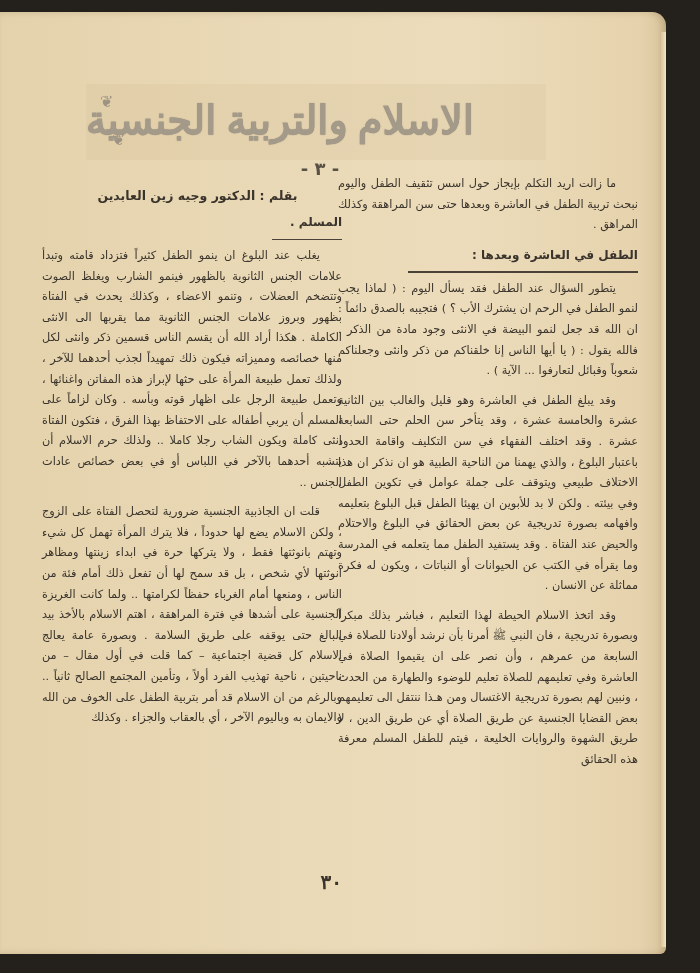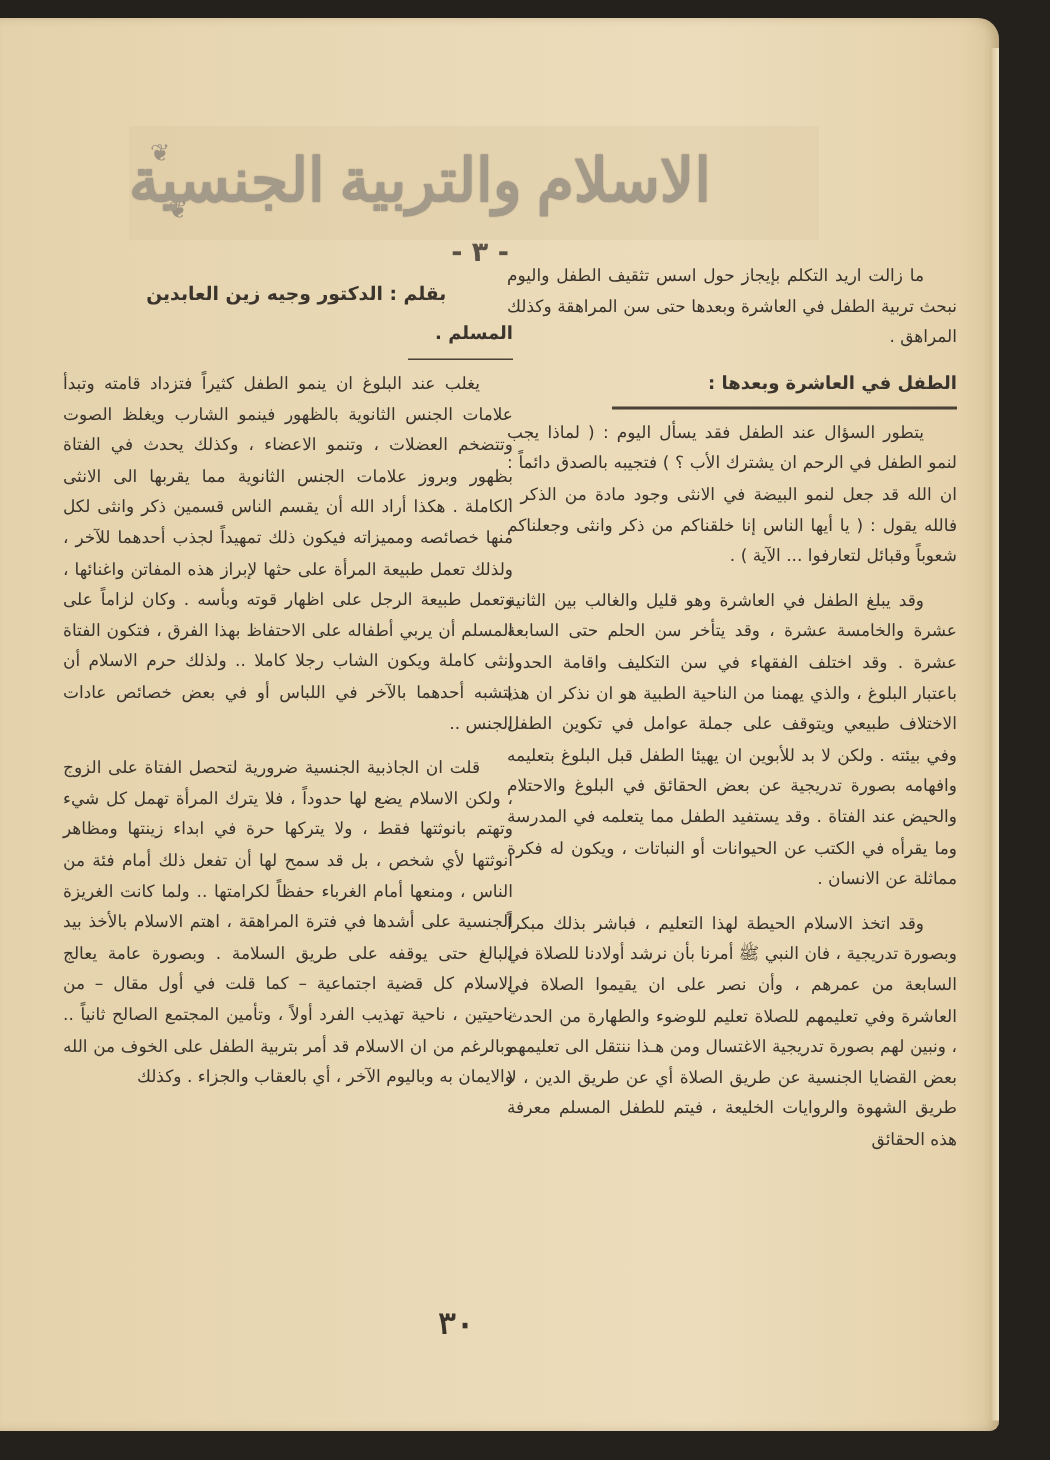--- a/index.html
+++ b/index.html
@@ -44,22 +44,22 @@
     position:absolute; left:70px; top:176px; width:255px; direction:rtl; text-align:center;
     font-family:"DejaVu Sans", sans-serif; font-size:12.5px; font-weight:bold; color:#3a342c;
   }
   .heading {
     display:inline-block; font-weight:bold; font-size:12px; padding-bottom:2px; margin-bottom:4px;
   }
   .heading-rule { height:1.5px; background:#4a4236; margin:0 0 6px 0; }
   .rule-right { width:230px; }
   .rule-left { width:70px; }
   .page-num {
-    position:absolute; left:292px; top:858px; width:50px; text-align:left;
-    font-family:Liberation Mono, monospace; font-size:20px; font-weight:bold; color:#3a342c;
+    position:absolute; left:292px; top:858px; width:50px; text-align:right;
+    font-family:Liberation Serif, serif; font-size:20px; font-weight:bold; color:#3a342c;
   }
 </style>
 </head>
 <body>
 
 <div class="page">
   <div class="page-edge"></div>
 
   <div class="title-band"></div>
   <span class="title-ornament" style="left:100px;top:80px;">❦</span>

